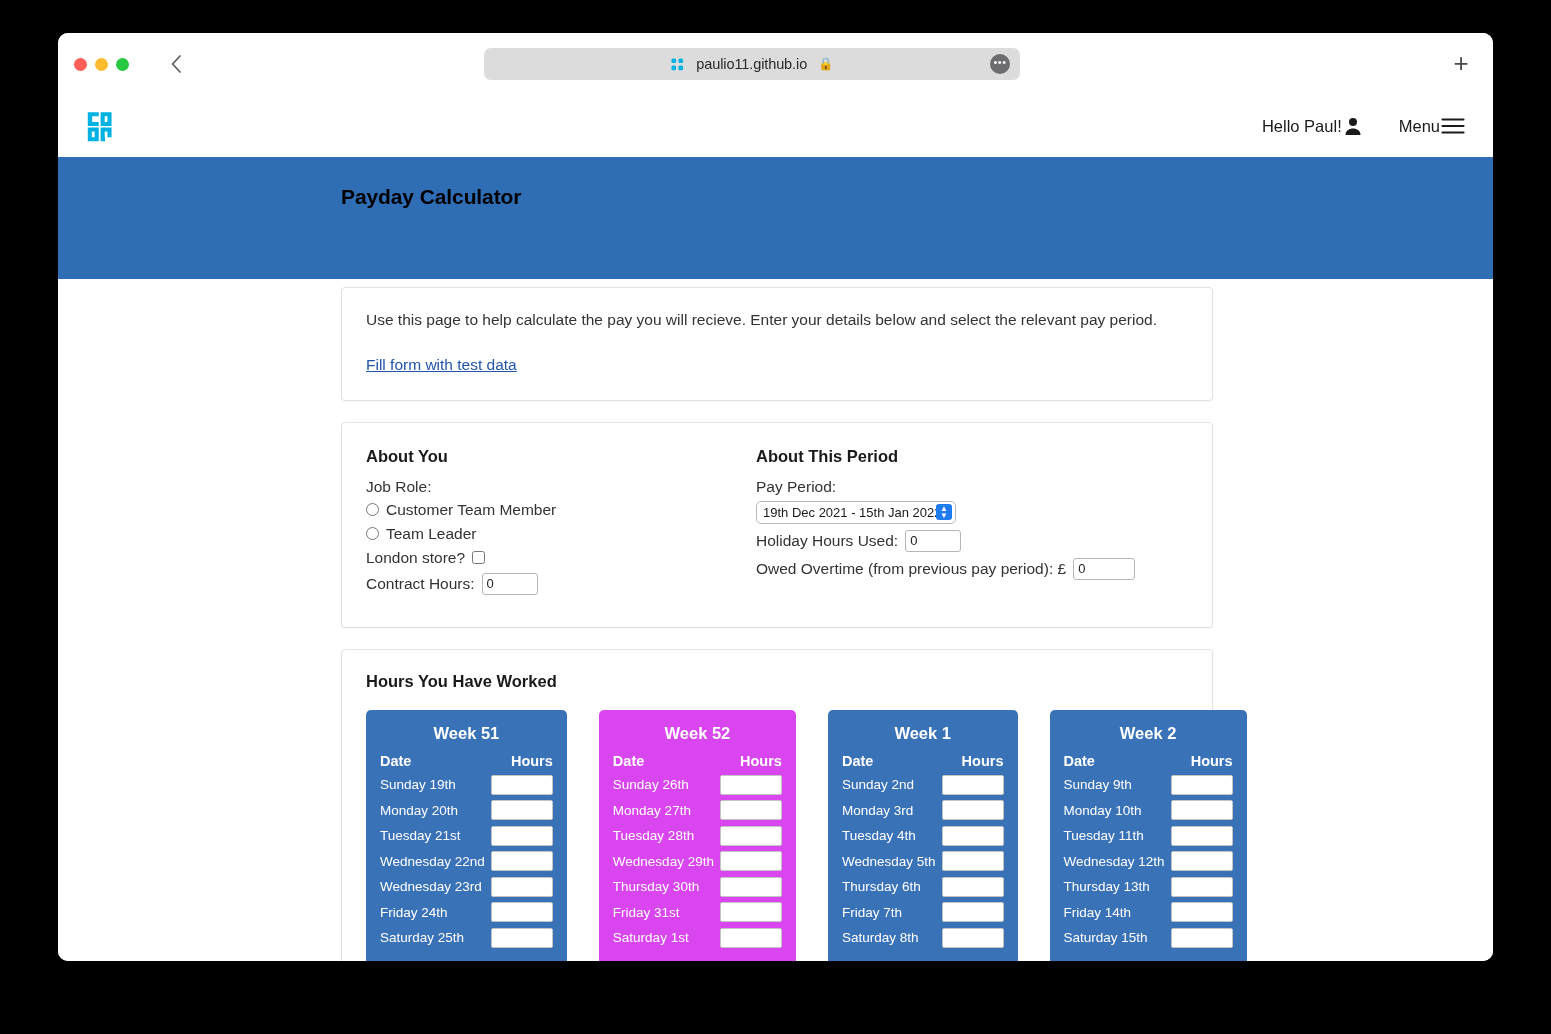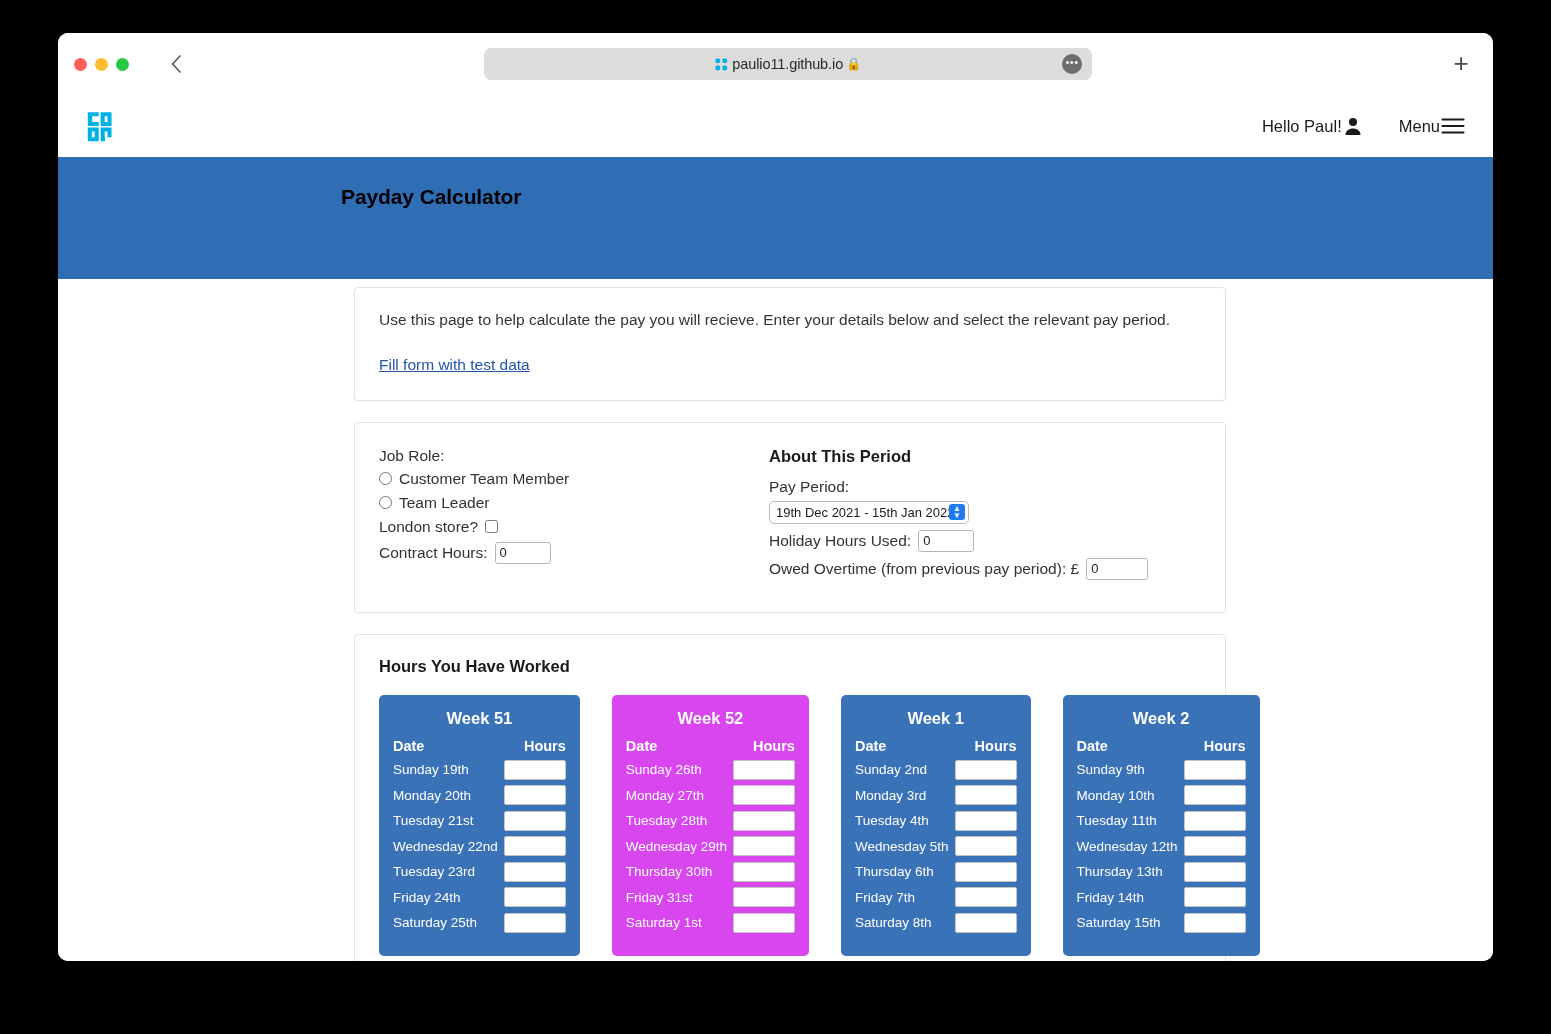--- a/index.html
+++ b/index.html
@@ -42,27 +42,27 @@
     margin-left: 36px;
     width: 22px; height: 26px;
     display: flex; align-items: center; justify-content: center;
     color: #59595c;
   }
   #back-button svg { display: block; }
 
   #url-bar {
     position: absolute;
     left: 426px; top: 15px;
-    width: 608px; height: 32px;
+    width: 536px; height: 32px;
     background: #dcdcdc;
     border-radius: 7px;
     display: flex;
     align-items: center;
     justify-content: center;
-    gap: 3px;
+    gap: 11px;
   }
   #url-text {
     font-size: 14.5px;
     color: #28292b;
     letter-spacing: -0.1px;
   }
   #url-lock { font-size: 12.5px; color: #8a8a8d; line-height: 1; }
   #favicon { width: 15px; height: 15px; display:block; }
   #url-more {
     position: absolute;
@@ -131,21 +131,21 @@
     left: 283px; top: 28px;
     font-size: 21px;
     font-weight: bold;
     color: #000000;
     letter-spacing: -0.1px;
   }
 
   
   #content-col {
     position: absolute;
-    left: 296px; top: 192px;
+    left: 283px; top: 192px;
     width: 872px;
   }
 
   .card {
     background: #ffffff;
     border: 1px solid #e2e2e2;
     border-radius: 4px;
     box-shadow: 0 1px 2px rgba(0,0,0,0.045);
   }
 
@@ -372,20 +372,21 @@
     <div id="content-col">
 
       <div class="card" id="intro-card">
         <div id="intro-text">Use this page to help calculate the pay you will recieve. Enter your details below and select the relevant pay period.</div>
         <a id="fill-test-link" href="#">Fill form with test data</a>
       </div>
 
       <div class="card" id="details-card">
 
         <div id="about-you-col">
+          <div class="section-title">About You</div>
           <div class="field-label">Job Role:</div>
 
           <label class="radio-row">
             <input type="radio" name="jobrole" style="">
             <span class="lbl">Customer Team Member</span>
           </label>
 
           <label class="radio-row">
             <input type="radio" name="jobrole" style="">
             <span class="lbl">Team Leader</span>
@@ -444,21 +445,21 @@
               </div>
               <div class="day-row">
                 <span class="day-label">Tuesday 21st</span>
                 <input type="number" class="hours-input" value="" style="">
               </div>
               <div class="day-row">
                 <span class="day-label">Wednesday 22nd</span>
                 <input type="number" class="hours-input" value="" style="">
               </div>
               <div class="day-row">
-                <span class="day-label">Tuesday 23rd</span>
+                <span class="day-label">Wednesday 23rd</span>
                 <input type="number" class="hours-input" value="" style="">
               </div>
               <div class="day-row">
                 <span class="day-label">Friday 24th</span>
                 <input type="number" class="hours-input" value="" style="">
               </div>
               <div class="day-row">
                 <span class="day-label">Saturday 25th</span>
                 <input type="number" class="hours-input" value="" style="">
               </div>

